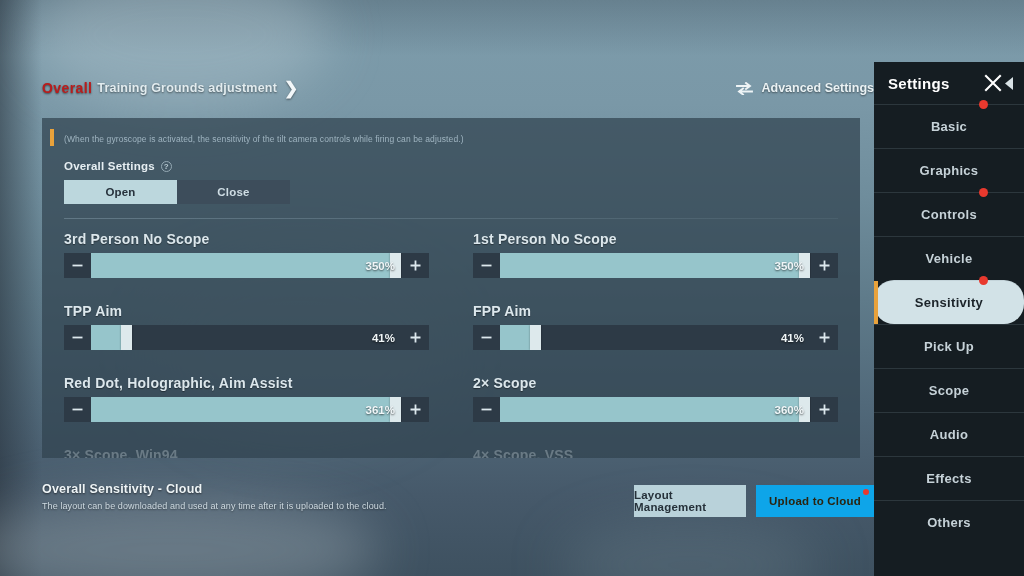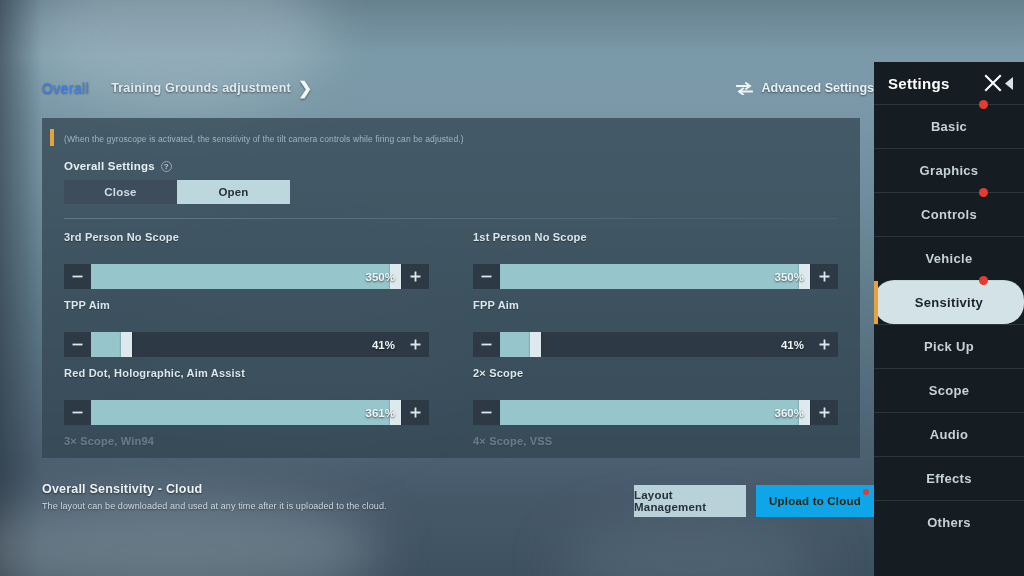--- a/index.html
+++ b/index.html
@@ -23,23 +23,23 @@
                background: linear-gradient(90deg, rgba(38,48,58,.55), rgba(38,48,58,0)); }
   .dark-top  { position: absolute; left: 0; top: 0; width: 1024px; height: 56px;
                background: linear-gradient(180deg, rgba(52,66,78,.30), rgba(52,66,78,0)); }
 
   
   .topbar {
     position: absolute; left: 42px; top: 72px; width: 832px; height: 32px;
     display: flex; align-items: center;
   }
   .tab-overall {
-    color: #3b82f6; font-size: 14px; font-weight: normal;
+    color: #b91c1c; font-size: 14px; font-weight: bold;
     letter-spacing: .4px; text-shadow: 0 1px 2px rgba(0,0,0,.55);
-    margin-right: 22px; white-space: nowrap;
+    margin-right: 5px; white-space: nowrap;
   }
   .tab-training {
     color: #e2ecef; font-size: 12.5px; font-weight: bold;
     letter-spacing: .2px; text-shadow: 0 1px 2px rgba(0,0,0,.5);
     display: flex; align-items: center; gap: 7px; white-space: nowrap;
   }
   .chev { font-size: 17px; line-height: 1; color: #f2f7f9; font-weight: bold; }
   .advanced {
     margin-left: auto; display: flex; align-items: center; gap: 8px;
     color: #eaf2f4; font-size: 12.5px; font-weight: bold;
@@ -90,25 +90,25 @@
     margin: 14px 22px 0 22px; height: 1px;
     background: linear-gradient(90deg, rgba(150,175,190,.38), rgba(150,175,190,.10));
   }
 
   
   .grid {
     margin: 12px 0 0 0; padding: 0 22px;
     display: grid; grid-template-columns: 1fr 1fr; column-gap: 44px; row-gap: 10px;
   }
   .field-label {
-    color: #dce7ec; font-size: 11px; font-weight: bold;
+    color: #dce7ec; font-size: 14px; font-weight: bold;
     letter-spacing: .2px; margin-bottom: 6px;
     text-shadow: 0 1px 1px rgba(0,0,0,.4);
   }
-  .ctrl { display: flex; align-items: flex-end; height: 40px; }
+  .ctrl { display: flex; align-items: flex-start; height: 40px; }
   .stepper {
     width: 27px; height: 25px; flex: none;
     background: #2d3a46; display: flex; align-items: center; justify-content: center;
   }
   .stepper .glyph { display: block; }
   .track {
     position: relative; flex: 1 1 auto; height: 25px;
     background: #2d3a46; overflow: hidden;
   }
   .fill {
@@ -216,22 +216,22 @@
     <div class="accent-bar"></div>
     <div class="section-sub">(When the gyroscope is activated, the sensitivity of the tilt camera controls while firing can be adjusted.)</div>
   </div>
 
   <div class="sep-label-row">
     <span class="sep-label">Overall Settings</span>
     <span class="qmark">?</span>
   </div>
 
   <div class="toggle-row">
+    <div class="toggle-btn toggle-on">Open</div>
     <div class="toggle-btn toggle-off">Close</div>
-    <div class="toggle-btn toggle-on">Open</div>
   </div>
 
   <div class="hr"></div>
 
   <div class="grid">
 
     <div>
       <div class="field-label">3rd Person No Scope</div>
       <div class="ctrl">
         <div class="stepper">

